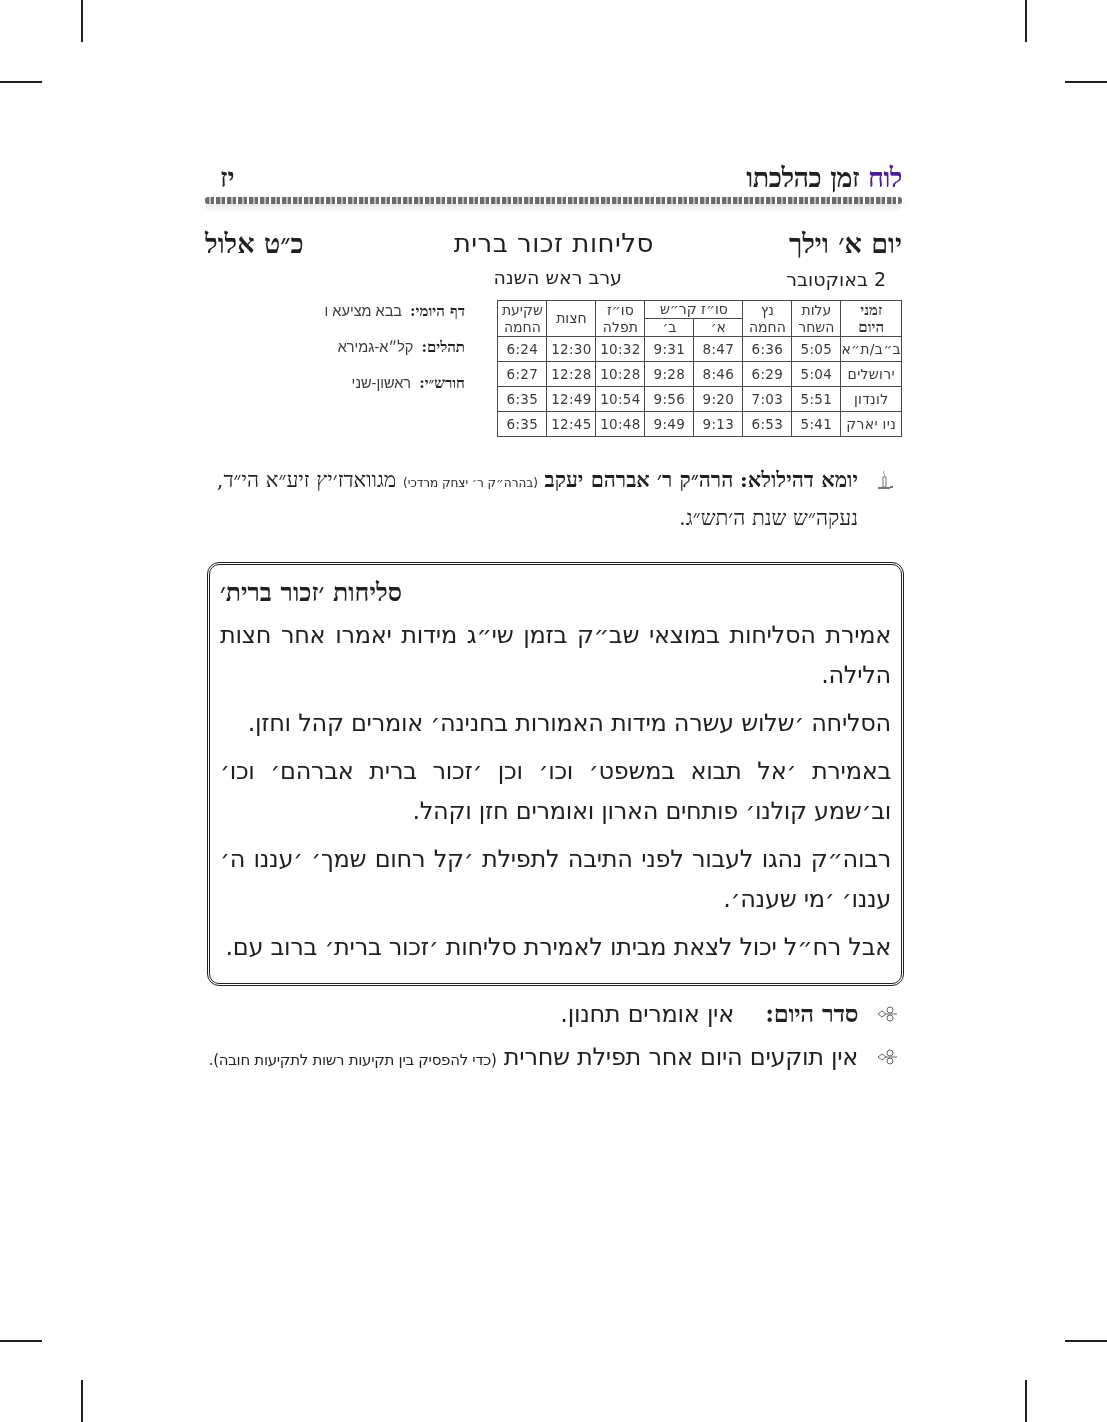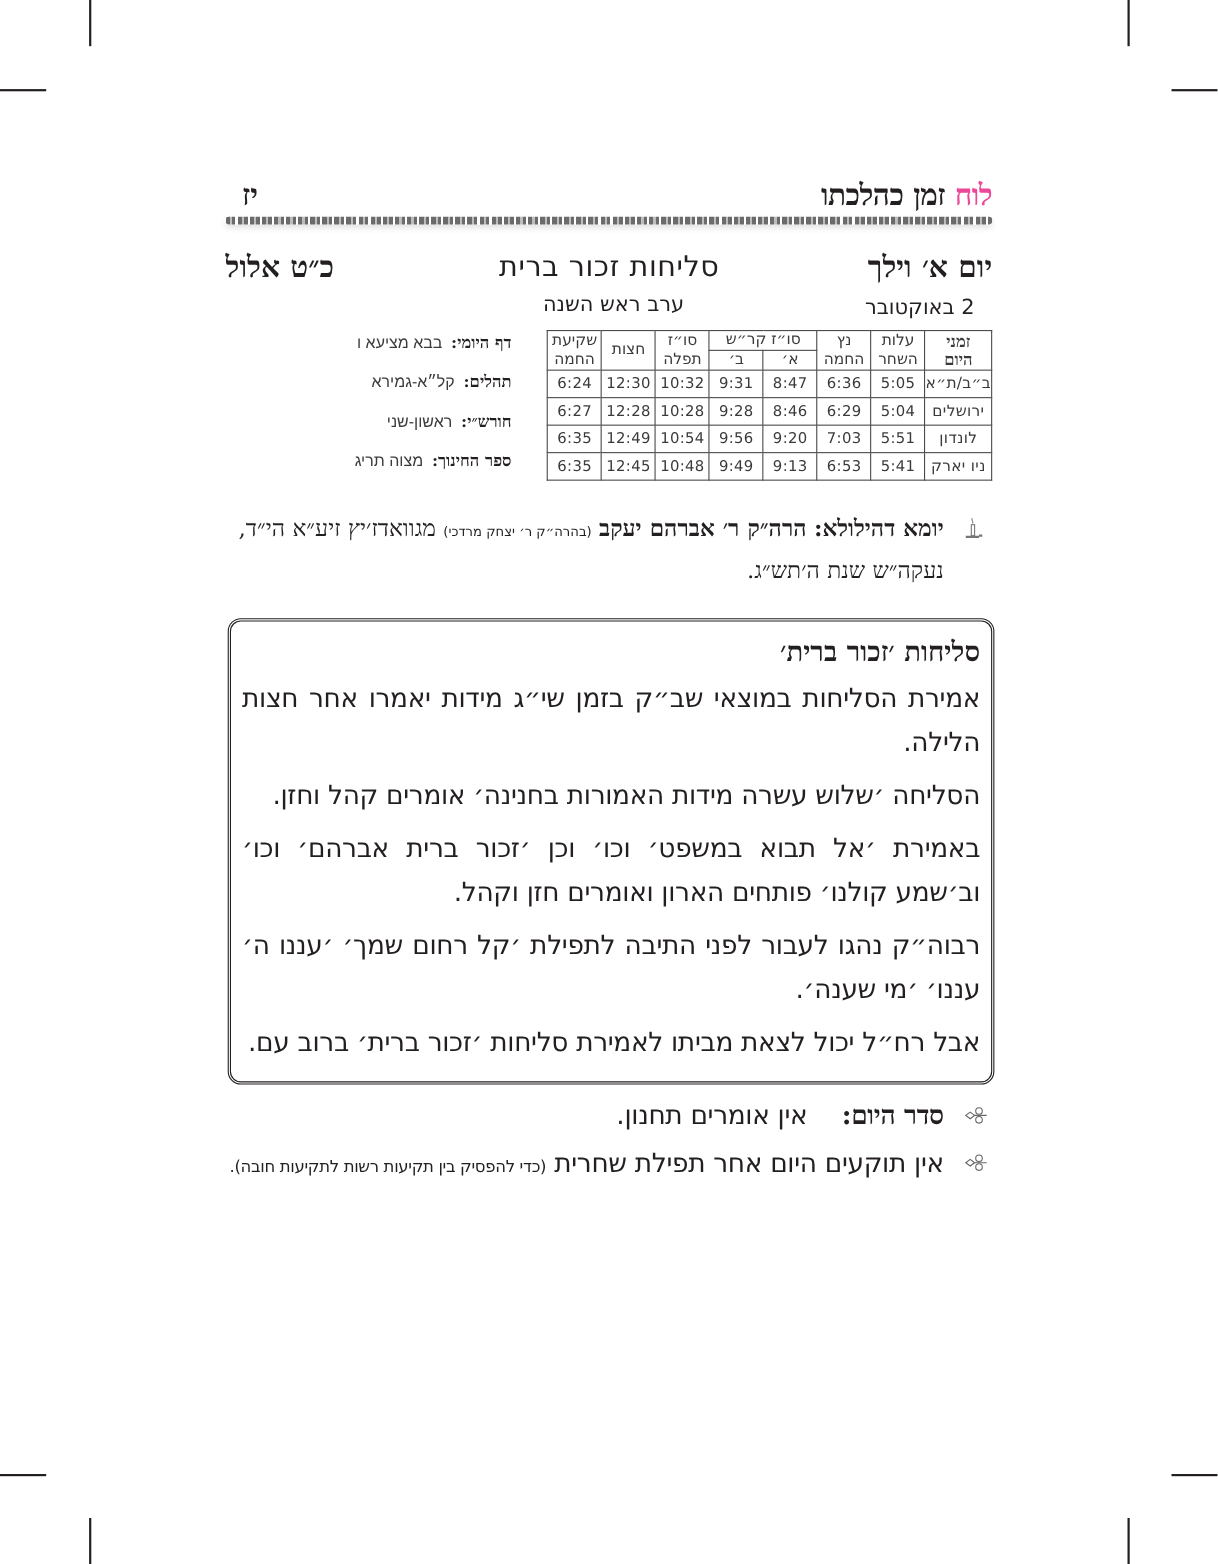--- a/index.html
+++ b/index.html
@@ -9,21 +9,21 @@
     }
     .crop { position: absolute; background: #231f20; }
     .crop.v { width: 2px; height: 42px; }
     .crop.h { height: 2px; width: 42px; }
 
     .page { position: absolute; left: 205px; top: 160px; width: 697px; direction: rtl; }
 
     
     .running-header { position: relative; height: 38px; }
     .rh-title { position: absolute; right: 0; top: 2px; font-size: 27px; font-weight: bold; font-family: "DejaVu Serif", serif; letter-spacing: -0.5px; }
-    .rh-title .accent { color: #ec4899; font-weight: bold; }
+    .rh-title .accent { color: #4c1d95; font-weight: bold; }
     .rh-page { position: absolute; left: 0; top: 2px; font-size: 27px; font-weight: bold; margin-left: 15px; }
     .ornament {
       position: absolute; left: 0; right: 0; top: 37px; height: 7px;
       background-image: repeating-linear-gradient(90deg, #6b6b6b 0 4px, #bdbdbd 4px 6px, #6b6b6b 6px 9px, #ffffff 9px 11px);
       border-radius: 3px;
       box-shadow: 0 3px 6px rgba(0,0,0,0.12);
     }
 
     
     .day-row { position: relative; height: 38px; margin-top: 30px; }
@@ -57,21 +57,21 @@
     .yahrzeit { position: relative; margin-top: 12px; padding-right: 44px; font-size: 21px; line-height: 35px; }
     .yahrzeit .candle { position: absolute; right: 8px; top: 8px; width: 18px; height: 22px; }
     .yahrzeit .bold { font-weight: bold; }
     .yahrzeit .small { font-size: 12px; font-family: "DejaVu Sans", sans-serif; }
 
     
     .selichot-box {
       margin-top: 26px; border: 3px double #231f20; border-radius: 12px;
       padding: 6px 10px 8px 10px; position: relative; left: 2px;
     }
-    .box-title { text-align: right; font-size: 25px; font-weight: bold; line-height: 44px; }
+    .box-title { text-align: left; font-size: 25px; font-weight: bold; line-height: 44px; }
     .box-para { font-size: 24px; line-height: 40px; text-align: justify; margin: 0 0 8px 0; font-family: "DejaVu Sans", sans-serif; letter-spacing: -0.3px; }
 
     
     .bullets { margin-top: 8px; }
     .bullet { position: relative; padding-right: 44px; font-size: 24px; line-height: 40px; margin-bottom: 3px; font-family: "DejaVu Sans", sans-serif; letter-spacing: -0.3px; }
     .bullet .lead { font-weight: bold; font-family: "DejaVu Serif", serif; margin-left: 24px; }
     .bullet .small { font-size: 15px; }
     .bullet .flourish { position: absolute; right: 4px; top: 12px; width: 22px; height: 16px; }
   </style>
 </head>
@@ -171,23 +171,20 @@
     <div class="side-info">
       <div class="side-line">
         <span class="lbl">דף היומי:</span><span class="val">בבא מציעא ו</span>
       </div>
       <div class="side-line">
         <span class="lbl">תהלים:</span><span class="val">קל״א-גמירא</span>
       </div>
       <div class="side-line">
         <span class="lbl">חורש״י:</span><span class="val">ראשון-שני</span>
       </div>
-      <div class="side-line">
-        <span class="lbl">ספר החינוך:</span><span class="val">מצוה תריג</span>
-      </div>
     </div>
   </div>
 
   <div class="yahrzeit">
     <svg class="candle" viewBox="0 0 18 22">
       <path d="M8 1 C6 3 10 4 8 6" stroke="#888" stroke-width="1" fill="none"></path>
       <rect x="7" y="7" width="3" height="10" fill="none" stroke="#777" stroke-width="1"></rect>
       <path d="M2 18 H14 M14 17 h3" stroke="#777" stroke-width="2"></path>
     </svg>
     <span class="bold">יומא דהילולא:</span>

